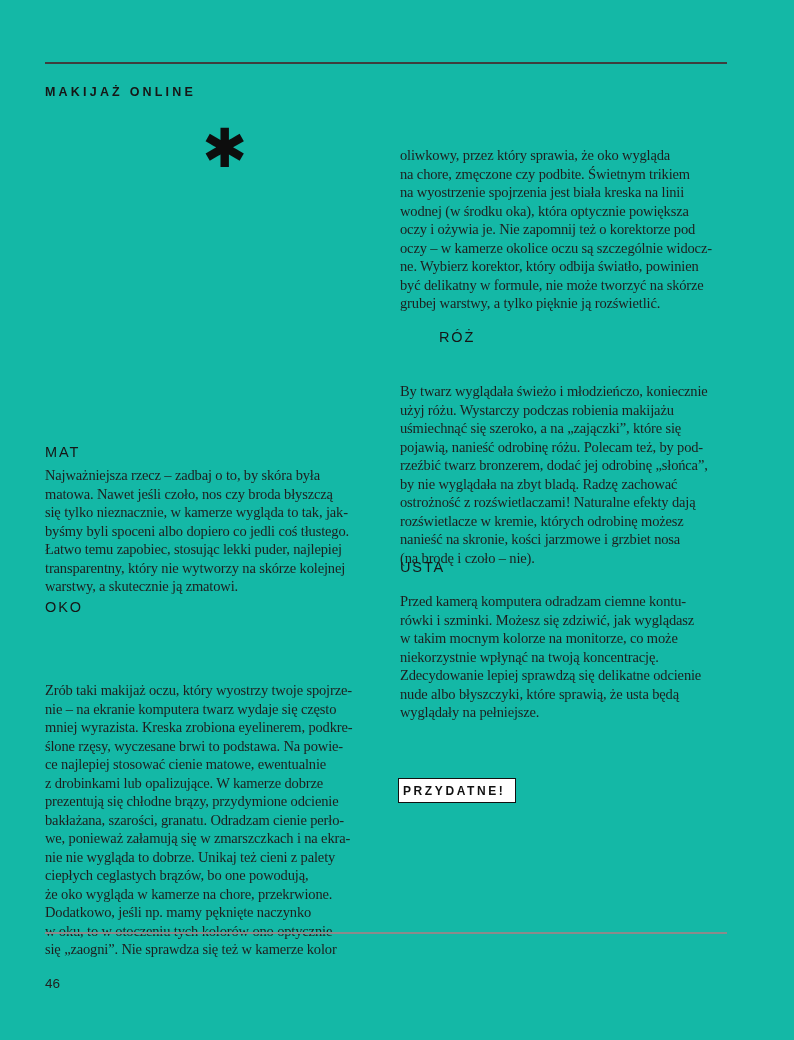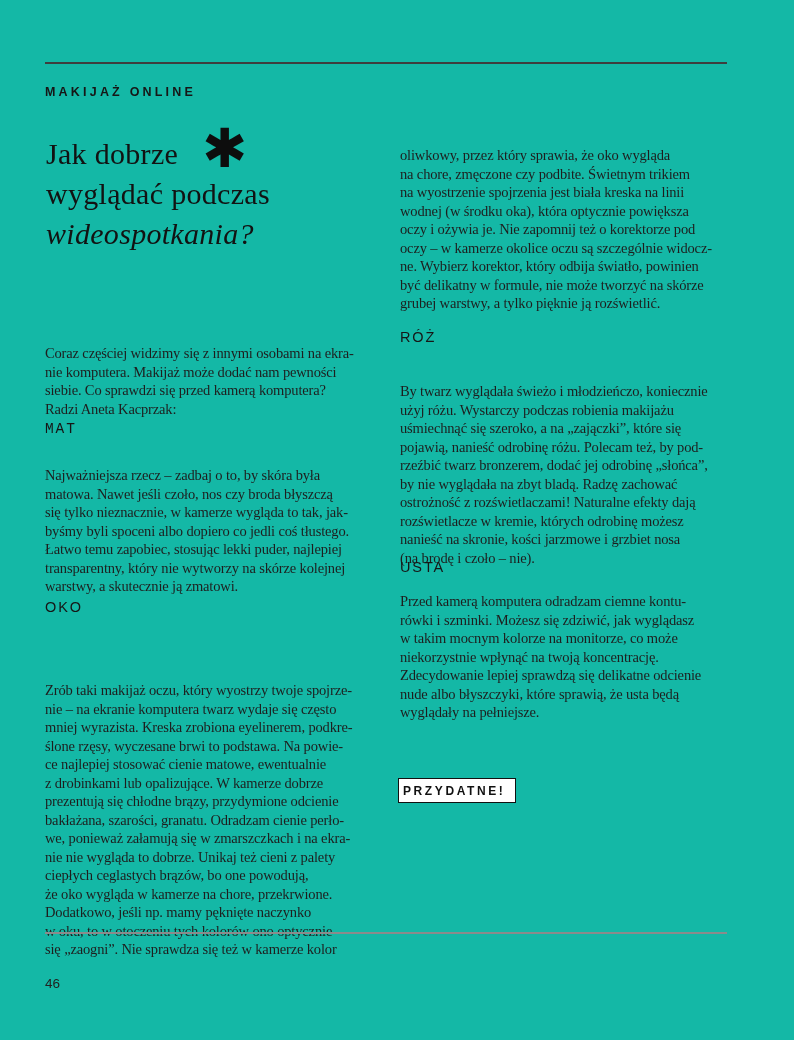--- a/index.html
+++ b/index.html
@@ -44,26 +44,26 @@
   .sec-heading {
     position: absolute;
     font-family: "Liberation Sans", sans-serif;
     font-size: 14.5px; font-weight: normal;
     letter-spacing: 1.9px; color: #161616;
   }
   .col-left  { left: 45px; }
   .col-right { left: 400px; }
 
   .pos-intro   { top: 344px; }
-  .pos-mat-h   { top: 421px; font-family: Liberation Mono, monospace; }
+  .pos-mat-h   { top: 444px; }
   .pos-mat-p   { top: 466px; }
   .pos-oko-h   { top: 599px; }
   .pos-oko-p   { top: 649px; margin-top: 32px; }
   .pos-cont-p  { top: 146px; }
-  .pos-roz-h   { top: 329px; }
+  .pos-roz-h   { top: 329px; margin-left: 39px; }
   .pos-roz-p   { top: 382px; }
   .pos-usta-h  { top: 559px; }
   .pos-usta-p  { top: 592px; }
   .pos-prz-p   { top: 819px; }
 
   .przydatne-box {
     position: absolute; left: 398px; top: 778px;
     border: 1.5px solid #111111;
     padding: 5px 10px 4px 4px;
     font-family: "Liberation Sans", sans-serif;
@@ -79,31 +79,22 @@
 </style>
 </head>
 <body>
 
 <div class="page">
 
   <div class="rule rule-top"></div>
 
   <div class="kicker">MAKIJAŻ ONLINE</div>
 
-  <h1 class="title">
-    <span class="t-line">Jak dobrze</span>
-    <span class="t-line">wyglądać podczas</span>
-    <span class="t-line italic">wideospotkania?</span>
-  </h1>
   <div class="asterisk">✱</div>
 
-  <div class="body-text col-left pos-intro">Coraz częściej widzimy się z innymi osobami na ekra-
-nie komputera. Makijaż może dodać nam pewności
-siebie. Co sprawdzi się przed kamerą komputera?
-Radzi Aneta Kacprzak:</div>
 
   <div class="sec-heading col-left pos-mat-h">MAT</div>
   <div class="body-text col-left pos-mat-p">Najważniejsza rzecz – zadbaj o to, by skóra była
 matowa. Nawet jeśli czoło, nos czy broda błyszczą
 się tylko nieznacznie, w kamerze wygląda to tak, jak-
 byśmy byli spoceni albo dopiero co jedli coś tłustego.
 Łatwo temu zapobiec, stosując lekki puder, najlepiej
 transparentny, który nie wytworzy na skórze kolejnej
 warstwy, a skutecznie ją zmatowi.</div>
 

